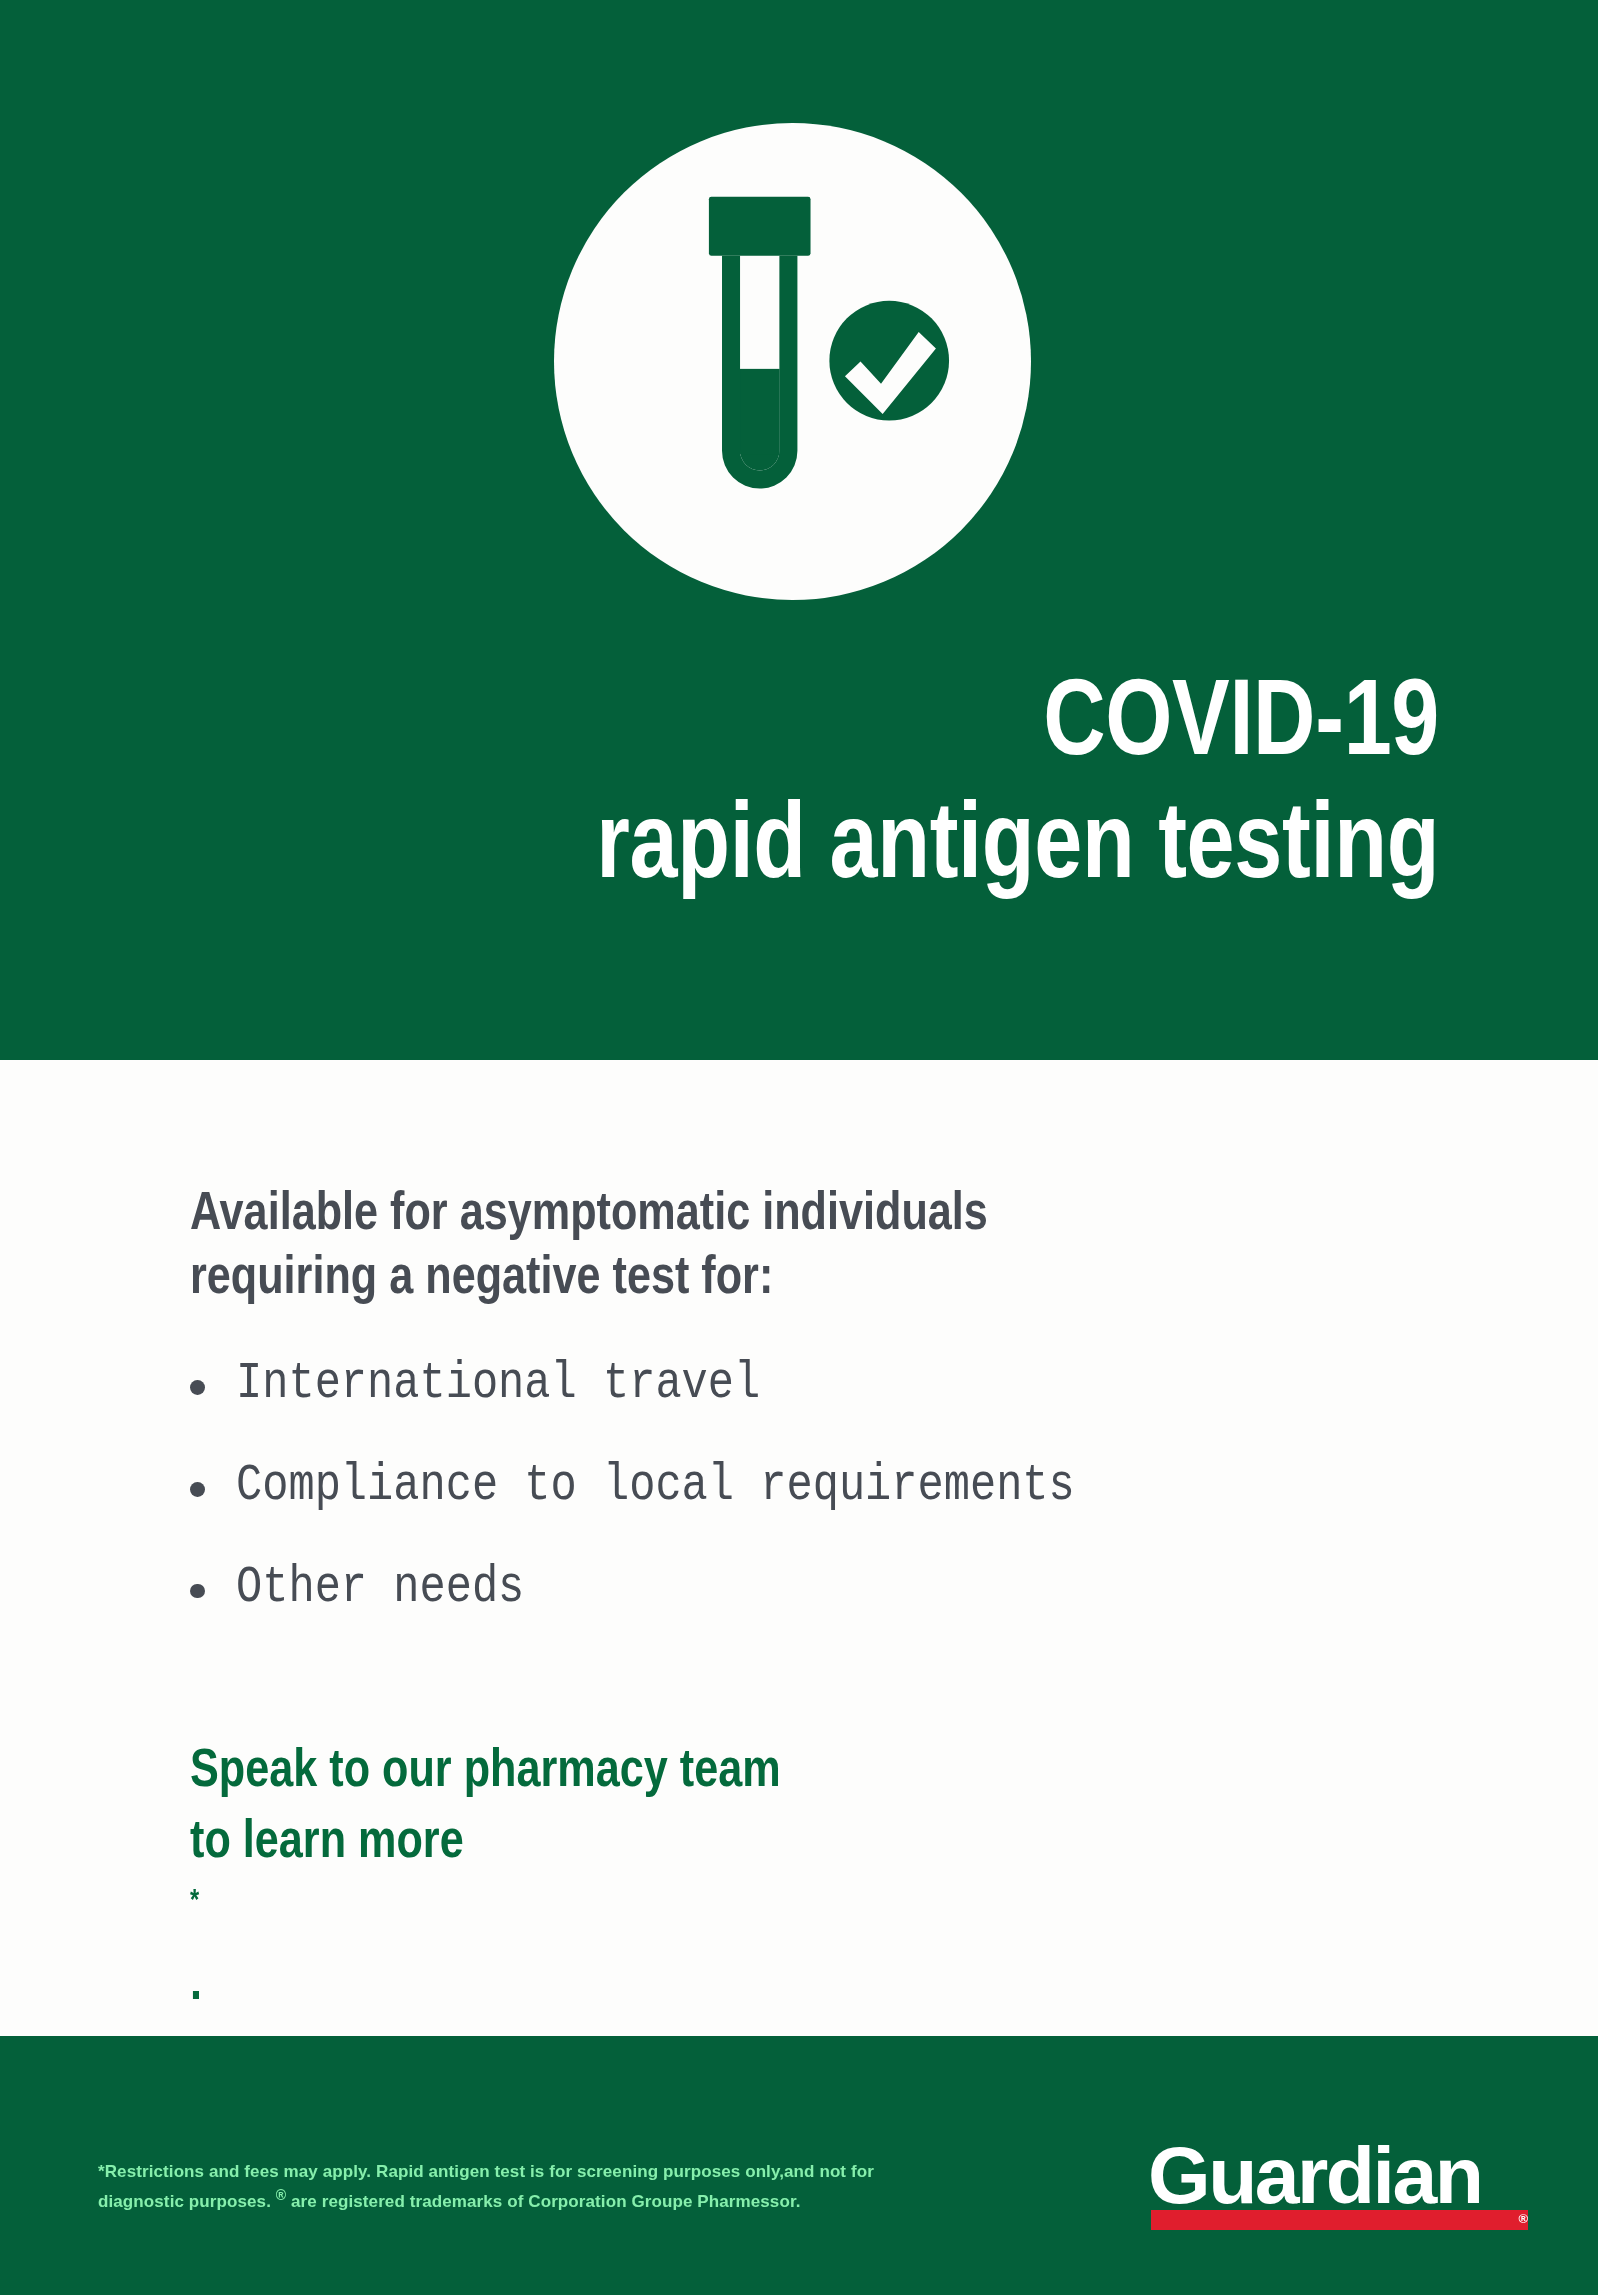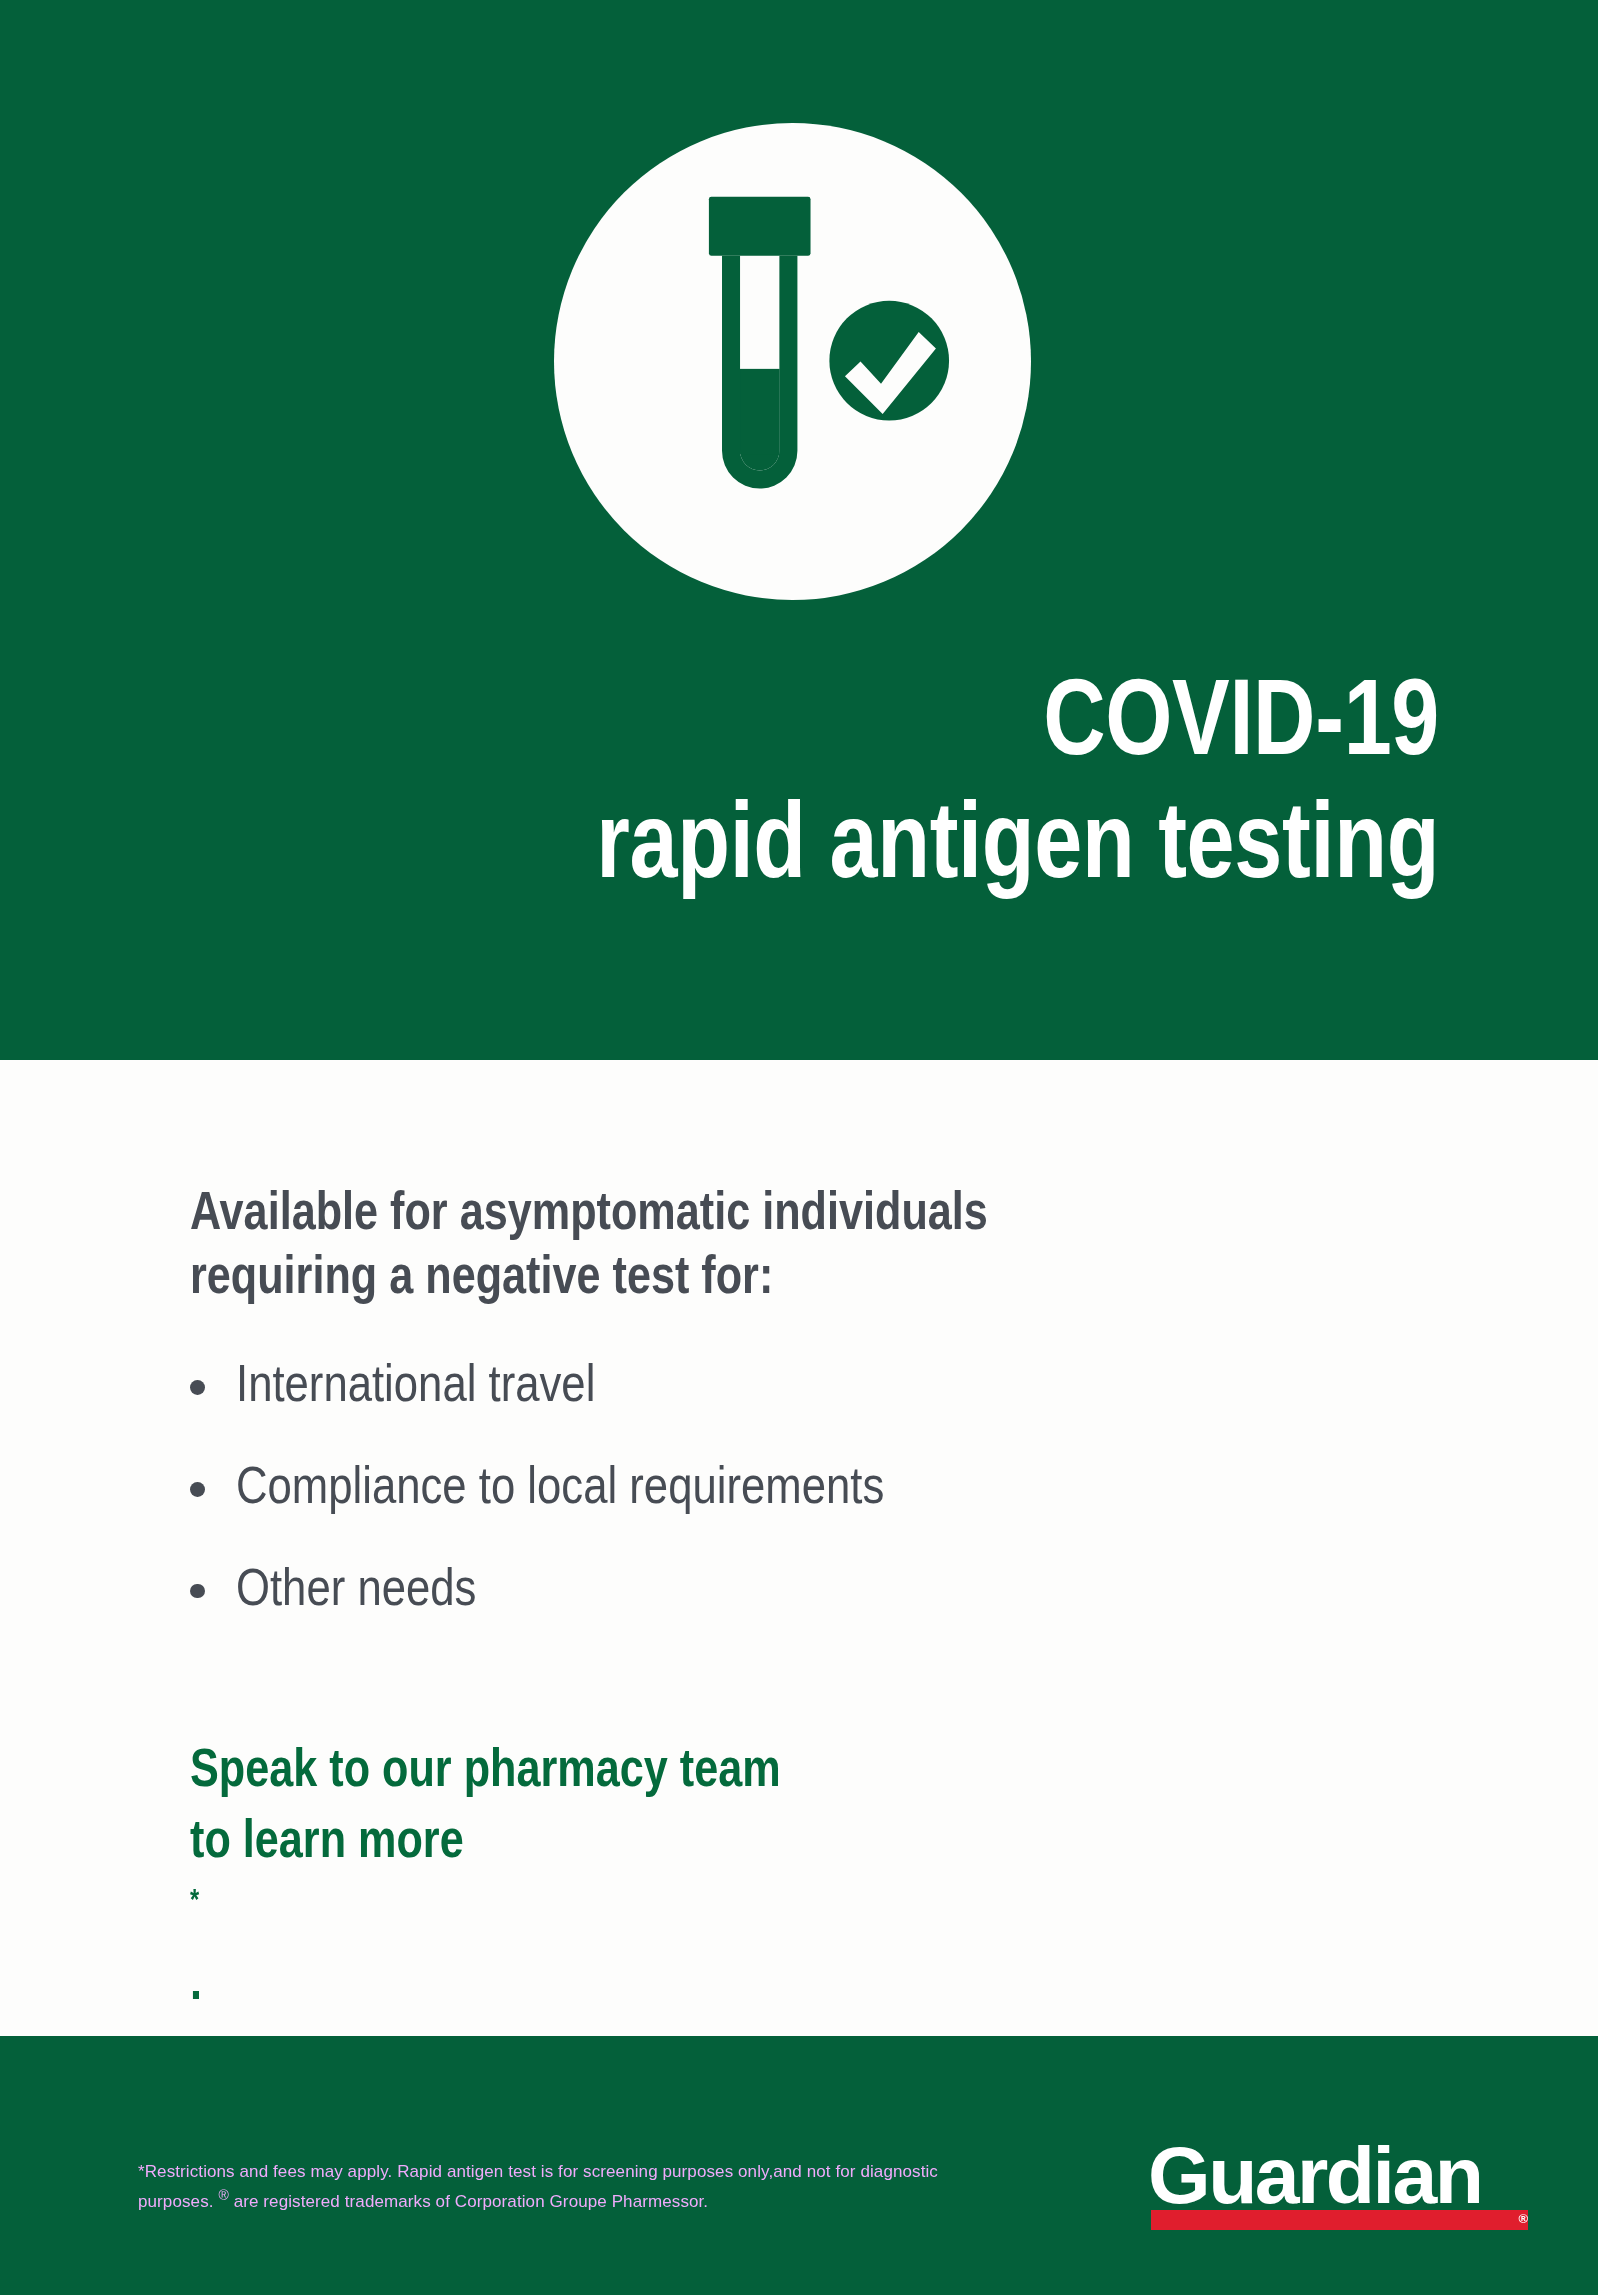--- a/index.html
+++ b/index.html
@@ -51,21 +51,21 @@
     font-size:54px;
     line-height:64px;
     transform:scaleX(0.80);
     transform-origin:left center;
     width:1640px;
     margin-top:82px;
     white-space:nowrap;
   }
   .lead span { display:block; }
 
-  .bullets { list-style:none; margin-top:38px; }
+  .bullets { list-style:none; margin-top:38px;font-family:Liberation Mono, monospace; }
   .bullet-row {
     display:flex;
     align-items:flex-start;
     margin-bottom:9.8px;
     height:92px;
   }
   .bullet-dot {
     width:14.8px; height:14.8px; border-radius:50%;
     background:#474C54;
     margin-top:36px;
@@ -98,26 +98,25 @@
   .cta span { display:block; position:relative; }
   .cta sup { font-size:29.5px; vertical-align:super; line-height:0; }
 
   
   .footer-band {
     position:absolute; left:0; top:2036px; width:1599px; height:259px;
     background:#04603A;
   }
   .footer-legal {
     position:absolute; left:98px; top:121px; width:844px;
-    color:#f0abfc;
+    color:#86efac;
     font-size:17px;
     line-height:29.5px;
-    font-weight:400;
+    font-weight:700;
     letter-spacing:0.1px;
-    margin-left:40px;
   }
   .footer-legal .reg { font-size:14px; vertical-align:super; line-height:0; }
 
   .logo-wrap {
     position:absolute; left:1148px; top:2136px; width:385px; height:107px;
   }
   .logo-word {
     color:#FFFFFF;
     font-weight:700;
     font-size:79px;

